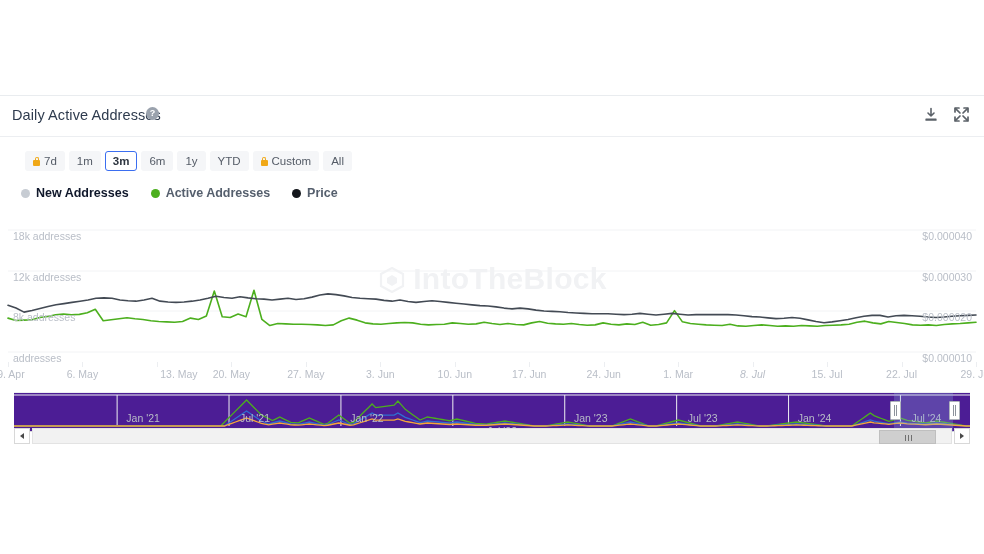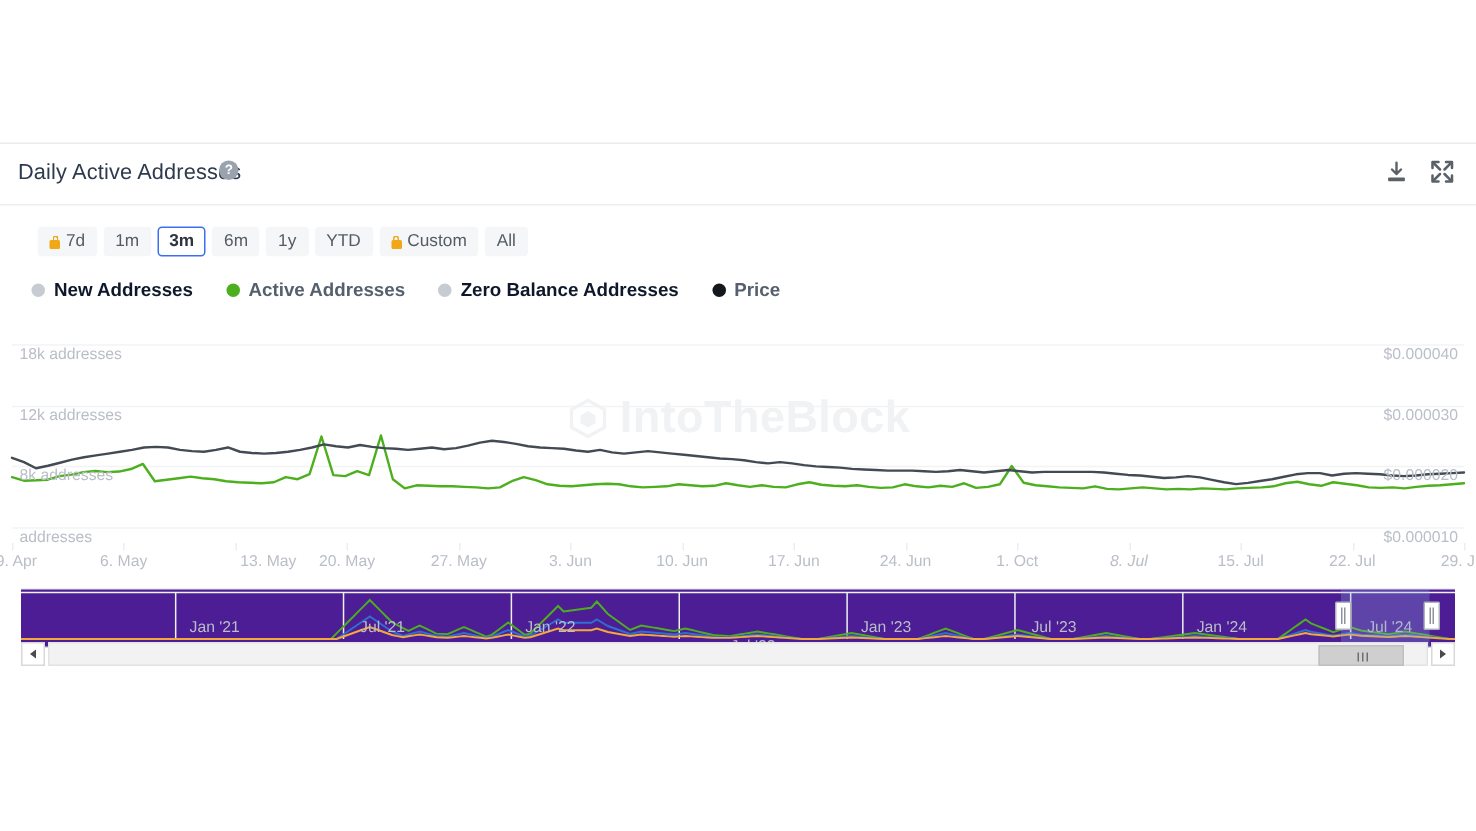--- a/index.html
+++ b/index.html
@@ -368,24 +368,20 @@
   </div>
 
   <div class="legend">
     <div class="legend-item off">
       <span class="legend-dot" style="background:#c7ccd3"></span>
       <span>New Addresses</span>
     </div>
     <div class="legend-item on">
       <span class="legend-dot" style="background:#4caf1e"></span>
       <span>Active Addresses</span>
-    </div>
-    <div class="legend-item off">
-      <span class="legend-dot" style="background:#c7ccd3"></span>
-      <span>Zero Balance Addresses</span>
     </div>
     <div class="legend-item on">
       <span class="legend-dot" style="background:#14171c"></span>
       <span>Price</span>
     </div>
   </div>
 
   <div class="plot">
     <svg id="plot-svg" width="984" height="150" viewBox="0 0 984 150">
         <line x1="8" x2="976" y1="15" y2="15" stroke="#f2f3f5" stroke-width="1"></line>
@@ -428,21 +424,21 @@
       <div class="xtick" style="left: 305.846px;">27. May</div>
       <div style="position: absolute; top: -6px; width: 1px; height: 5px; background: rgb(236, 238, 241); left: 305.846px;"></div>
       <div class="xtick" style="left: 380.308px;">3. Jun</div>
       <div style="position: absolute; top: -6px; width: 1px; height: 5px; background: rgb(236, 238, 241); left: 380.308px;"></div>
       <div class="xtick" style="left: 454.769px;">10. Jun</div>
       <div style="position: absolute; top: -6px; width: 1px; height: 5px; background: rgb(236, 238, 241); left: 454.769px;"></div>
       <div class="xtick" style="left: 529.231px;">17. Jun</div>
       <div style="position: absolute; top: -6px; width: 1px; height: 5px; background: rgb(236, 238, 241); left: 529.231px;"></div>
       <div class="xtick" style="left: 603.692px;">24. Jun</div>
       <div style="position: absolute; top: -6px; width: 1px; height: 5px; background: rgb(236, 238, 241); left: 603.692px;"></div>
-      <div class="xtick" style="left: 678.154px;">1. Oct</div>
+      <div class="xtick" style="left: 678.154px;">1. Mar</div>
       <div style="position: absolute; top: -6px; width: 1px; height: 5px; background: rgb(236, 238, 241); left: 678.154px;"></div>
       <div class="xtick" style="left: 752.615px; font-style: italic;">8. Jul</div>
       <div style="position: absolute; top: -6px; width: 1px; height: 5px; background: rgb(236, 238, 241); left: 752.615px;"></div>
       <div class="xtick" style="left: 827.077px;">15. Jul</div>
       <div style="position: absolute; top: -6px; width: 1px; height: 5px; background: rgb(236, 238, 241); left: 827.077px;"></div>
       <div class="xtick" style="left: 901.538px;">22. Jul</div>
       <div style="position: absolute; top: -6px; width: 1px; height: 5px; background: rgb(236, 238, 241); left: 901.538px;"></div>
       <div class="xtick" style="left: 976px;">29. Jul</div>
       <div style="position: absolute; top: -6px; width: 1px; height: 5px; background: rgb(236, 238, 241); left: 976px;"></div>
     </div>

